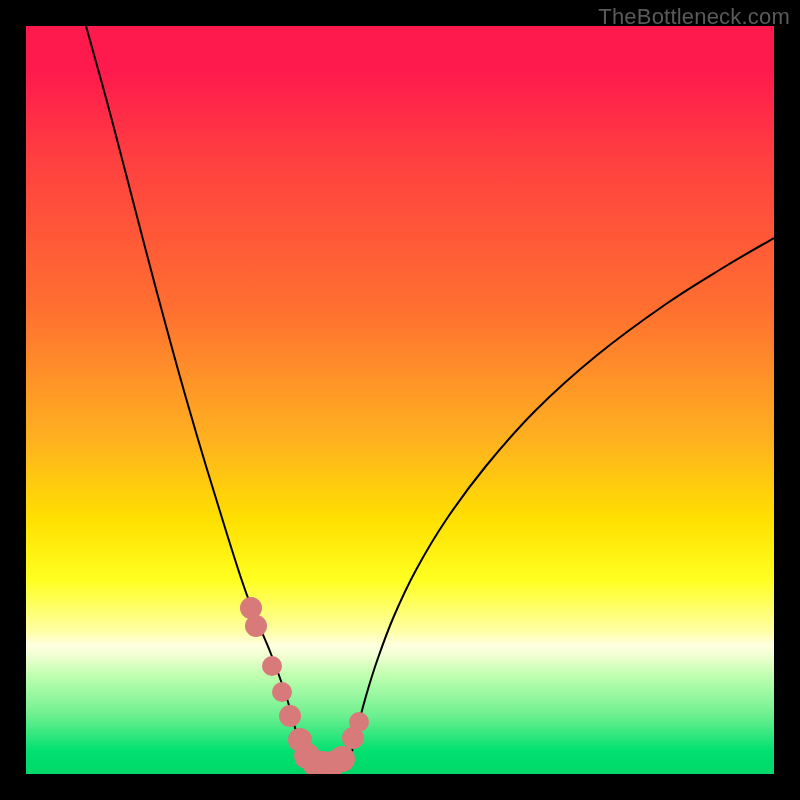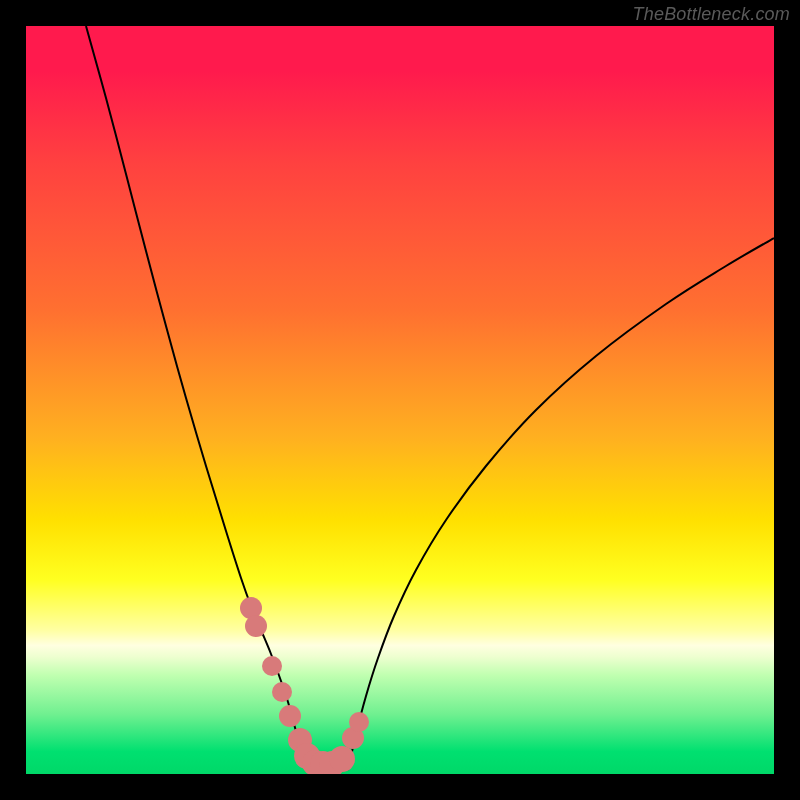--- a/index.html
+++ b/index.html
@@ -32,25 +32,24 @@
       #70f090 92%,
       #00e070 97%,
       #00d868 100%
     );
   }
   .watermark {
     position: absolute;
     top: 4px;
     right: 10px;
     color: #5a5a5a;
-    font-size: 18px;
+    font-size: 22px;
     letter-spacing: 0.2px;
     font-weight: 500;
     user-select: none;
-    font-style: italic;
   }
   svg.curves {
     position: absolute;
     left: 0;
     top: 0;
     width: 748px;
     height: 748px;
   }
   .curve {
     fill: none;

